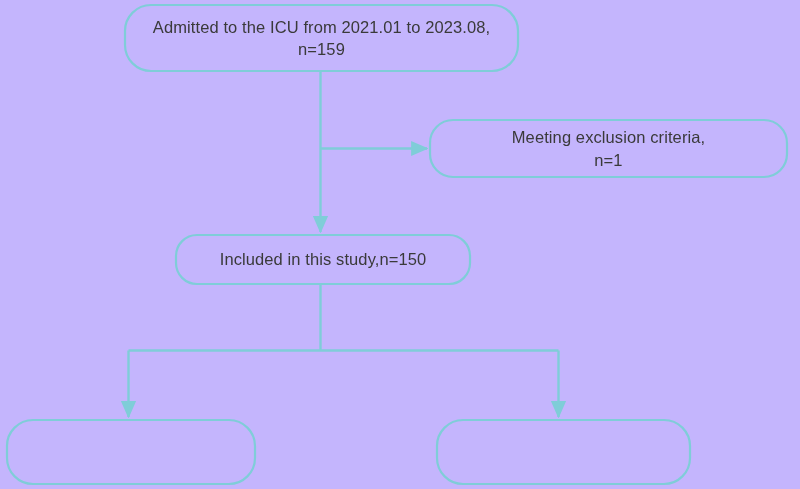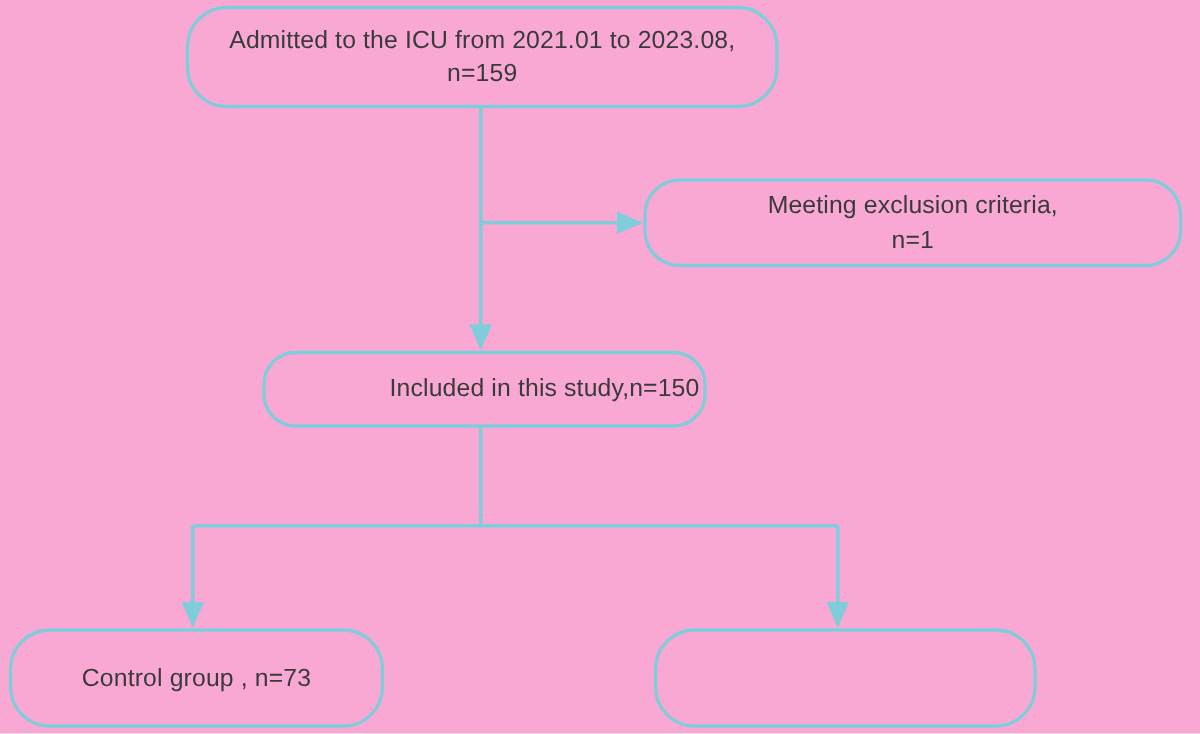--- a/index.html
+++ b/index.html
@@ -4,21 +4,21 @@
 <style>
   html, body {
     margin: 0;
     padding: 0;
     background: #ffffff;
   }
   #canvas {
     position: relative;
     width: 800px;
     height: 489px;
-    background: #f9a8d4;
+    background: #c4b5fd;
     overflow: hidden;
     font-family: "Liberation Sans", sans-serif;
   }
   #flow-svg {
     position: absolute;
     left: 0;
     top: 0;
     width: 800px;
     height: 489px;
   }
@@ -71,18 +71,17 @@
 
     <path d="M 558.5 350.5 L 558.5 417" fill="none" stroke="#7fcdd8" stroke-width="2.4" marker-end="url(#arrow-cyan)"></path>
   </svg>
 
   <div class="node-label" style="left:125px; top:5px; width:393px; height:66px;">Admitted to the ICU from 2021.01 to 2023.08,
 n=159</div>
 
   <div class="node-label" style="left:430px; top:120px; width:357px; height:57px;">Meeting exclusion criteria,
 n=1</div>
 
-  <div class="node-label" style="left:176px; top:235px; width:294px; height:49px;padding-left:40px;">Included in this study,n=150</div>
+  <div class="node-label" style="left:176px; top:235px; width:294px; height:49px;">Included in this study,n=150</div>
 
-  <div class="node-label" style="left:7px; top:420px; width:248px; height:64px;">Control group , n=73</div>
 
 
 </div>
 
 </body></html>

